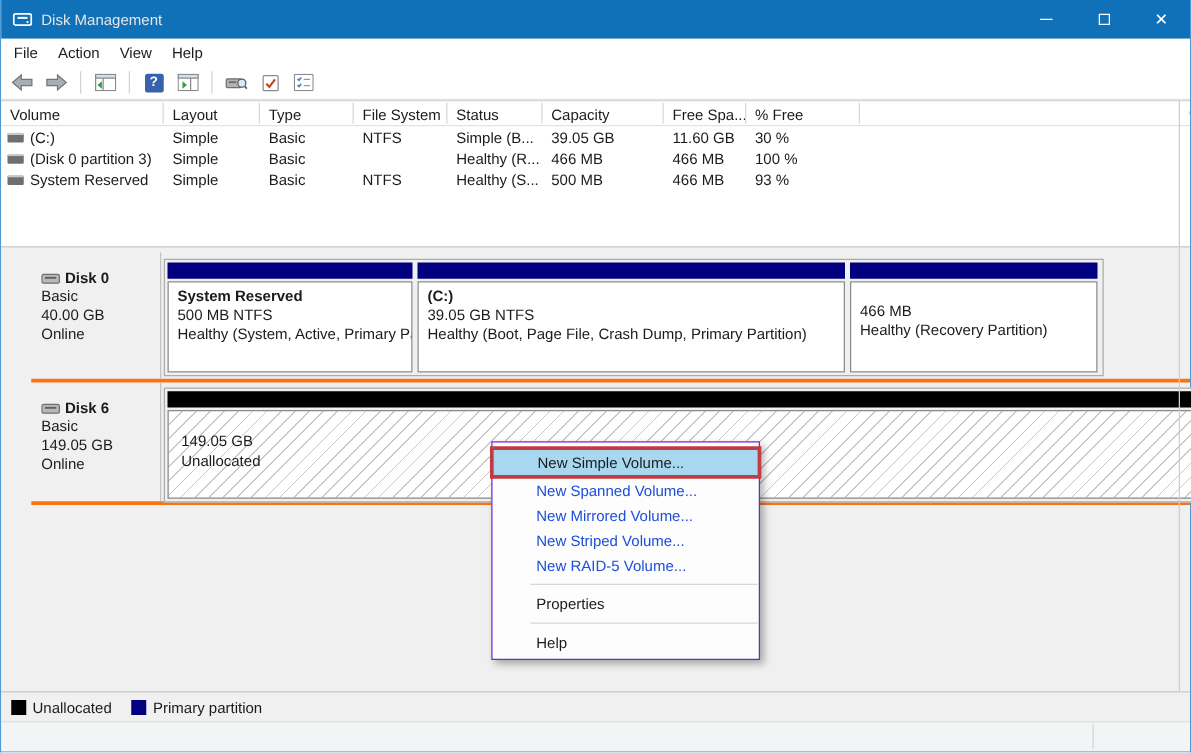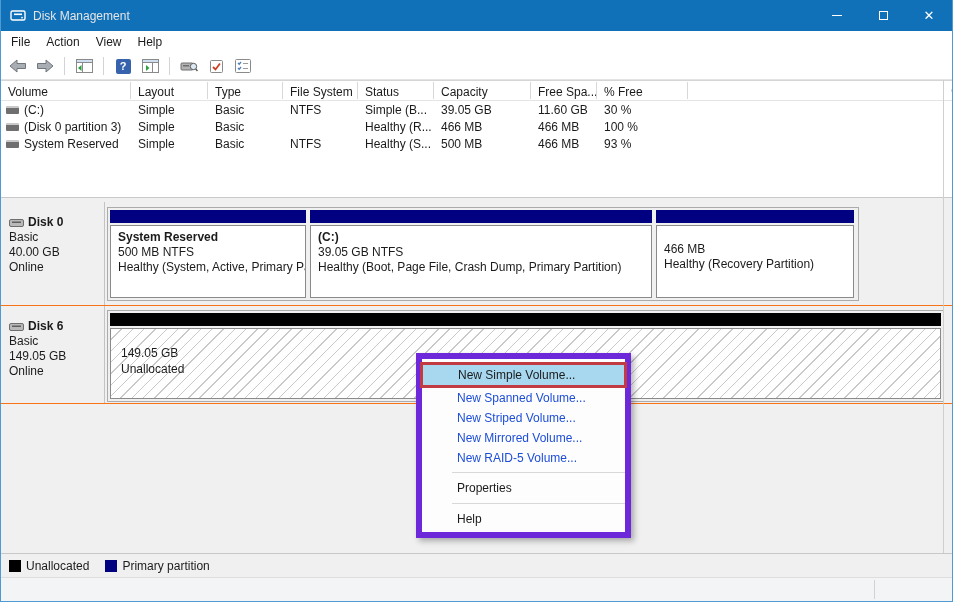--- a/index.html
+++ b/index.html
@@ -34,21 +34,21 @@
   .lv-cell { padding-left:7px; white-space:nowrap; overflow:hidden; }
   .c0{width:130px}.c1{width:77px}.c2{width:75px}.c3{width:75px}.c4{width:76px}.c5{width:97px}.c6{width:66px}.c7{width:91px}.c8{flex:1}
   .vol-cell { display:flex; align-items:center; gap:5px; padding-left:5px; }
   .vol-icon { width:13px; height:8px; background:#6f6f6f; border-top:2px solid #c9c9c9; border-radius:1px; flex:none; }
 
   
   .splitter { position:absolute; left:0; top:197px; width:100%; height:5px; background:#f0f0f0; border-top:1px solid #c9c9c9; }
 
   
   .graph-pane { position:absolute; left:0; top:202px; width:100%; height:351px; background:#f0f0f0; }
-  .disk-row { display:flex; border-bottom:1px solid #f97316; position:relative; }
+  .disk-row { display:flex; border-bottom:3px solid #f97316; position:relative;margin-left:24px; }
   .row-disk0 { height:104px; }
   .row-disk1 { height:98px; }
   .row-cdrom { height:98px; }
   .disk-label { width:104px; flex:none; border-right:1px solid #c3c3c3; padding:13px 6px 0 8px; line-height:15px; }
   .disk-label .name-line { display:flex; align-items:center; gap:4px; font-weight:bold; }
   .disk-graphic { flex:1; position:relative; }
   .part-container { position:absolute; left:2px; top:5px; width:752px; height:94px; border:1px solid #ababab; background:#f0f0f0; padding:2px; display:flex; gap:4px; }
   .partition { display:flex; flex-direction:column; flex:none; }
   .p0{width:196px}.p1{width:342px}.p2{width:198px}
   .part-stripe { height:13px; flex:none; }
@@ -64,21 +64,21 @@
 
   
   .legend-bar { position:absolute; left:0; top:553px; width:100%; height:24px; background:#f0f0f0; border-top:1px solid #c8c8c8; display:flex; align-items:center; padding-left:8px; gap:16px; }
   .legend-item { display:flex; align-items:center; gap:5px; }
   .legend-swatch { width:12px; height:12px; display:inline-block; }
   .status-bar { position:absolute; left:0; top:577px; width:100%; height:24px; background:#f2f4f5; border-top:1px solid #dedede; }
   .status-divider { position:absolute; right:77px; top:2px; bottom:2px; width:1px; background:#d2d2d2; }
   .right-edge-line { position:absolute; top:80px; bottom:25px; right:8px; width:1px; background:#cfcfcf; }
 
   
-  .context-menu { position:absolute; left:415px; top:353px; width:215px; background:#fdfdfd; border:6px solid #6d28d9; box-shadow:3px 3px 6px rgba(0,0,0,0.3); padding:2px 0; z-index:50; }
+  .context-menu { position:absolute; left:392px; top:353px; width:215px; background:#fdfdfd; border:1px solid #6d28d9; box-shadow:3px 3px 6px rgba(0,0,0,0.3); padding:2px 0; z-index:50; }
   .menu-item { height:20px; line-height:20px; padding-left:35px; white-space:nowrap; }
   .menu-item.tall { height:22px; line-height:22px; }
   .menu-item.disabled { color:#1d4ed8; }
   .menu-item.highlighted { background:#a8d8f0; outline:3px solid #c23b42; margin:4px 1px 3px 1px; }
   .menu-sep { height:1px; background:#d8d8d8; margin:4px 0 4px 30px; }
 
   svg { display:block; }
 </style>
 </head>
 <body>
@@ -313,22 +313,22 @@
     </div>
   </div>
 
   <div class="status-bar">
     <div class="status-divider"></div>
   </div>
 
   <div class="context-menu">
     <div class="menu-item highlighted" style="background-color: rgb(168, 216, 240);">New Simple Volume...</div>
     <div class="menu-item disabled">New Spanned Volume...</div>
+    <div class="menu-item disabled">New Mirrored Volume...</div>
     <div class="menu-item disabled">New Striped Volume...</div>
-    <div class="menu-item disabled">New Mirrored Volume...</div>
     <div class="menu-item disabled">New RAID-5 Volume...</div>
     <div class="menu-sep"></div>
     <div class="menu-item tall">Properties</div>
     <div class="menu-sep"></div>
     <div class="menu-item tall">Help</div>
   </div>
 
 </div>
 
 </body></html>

